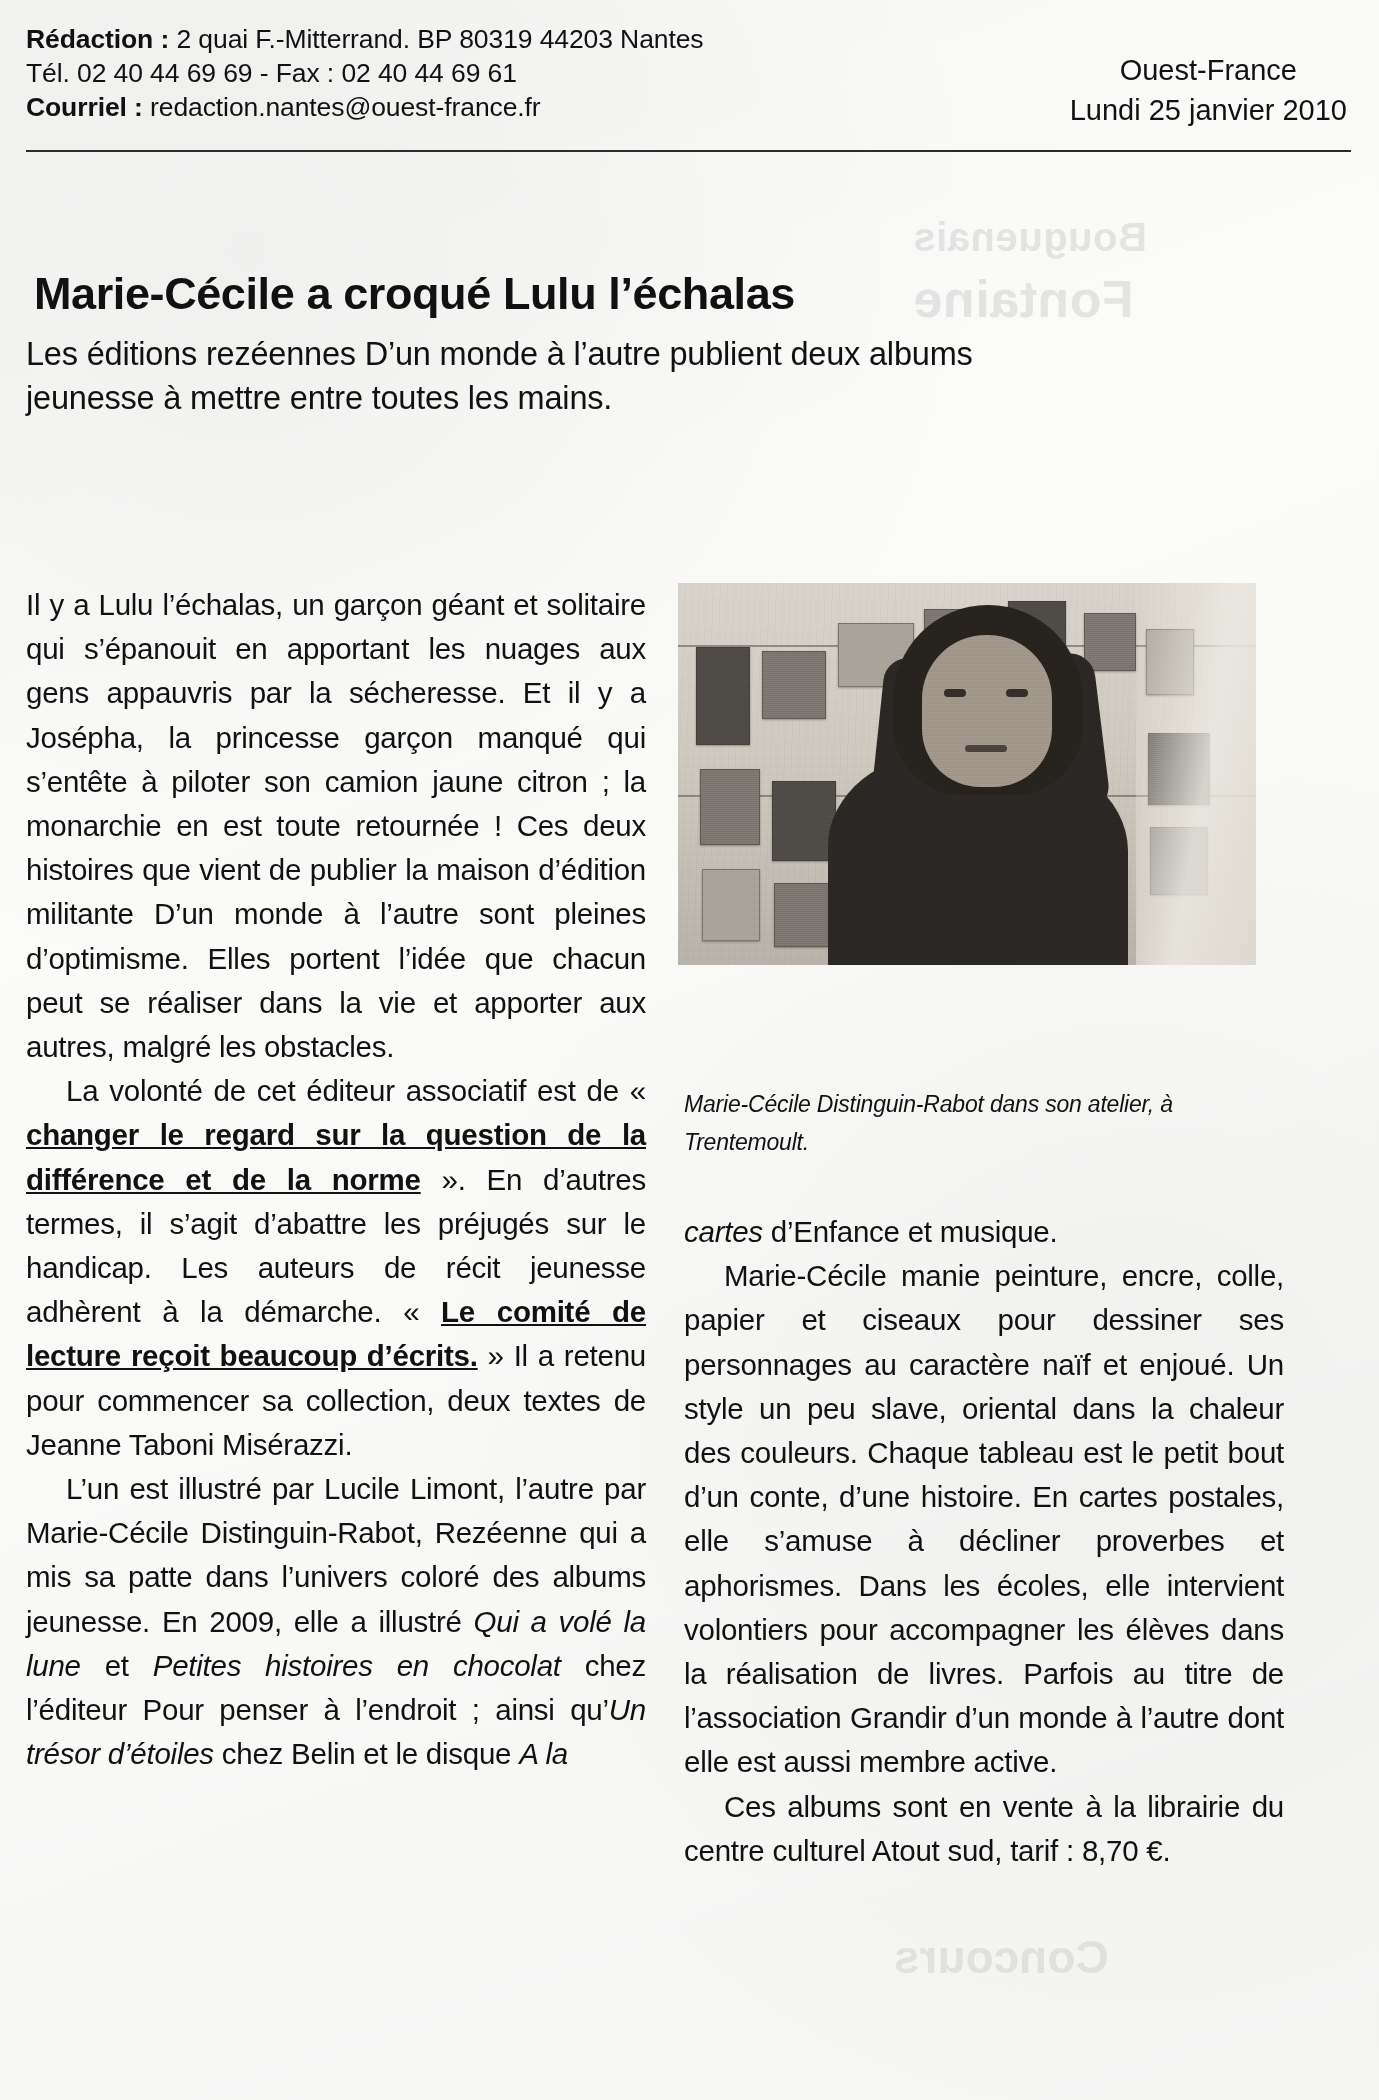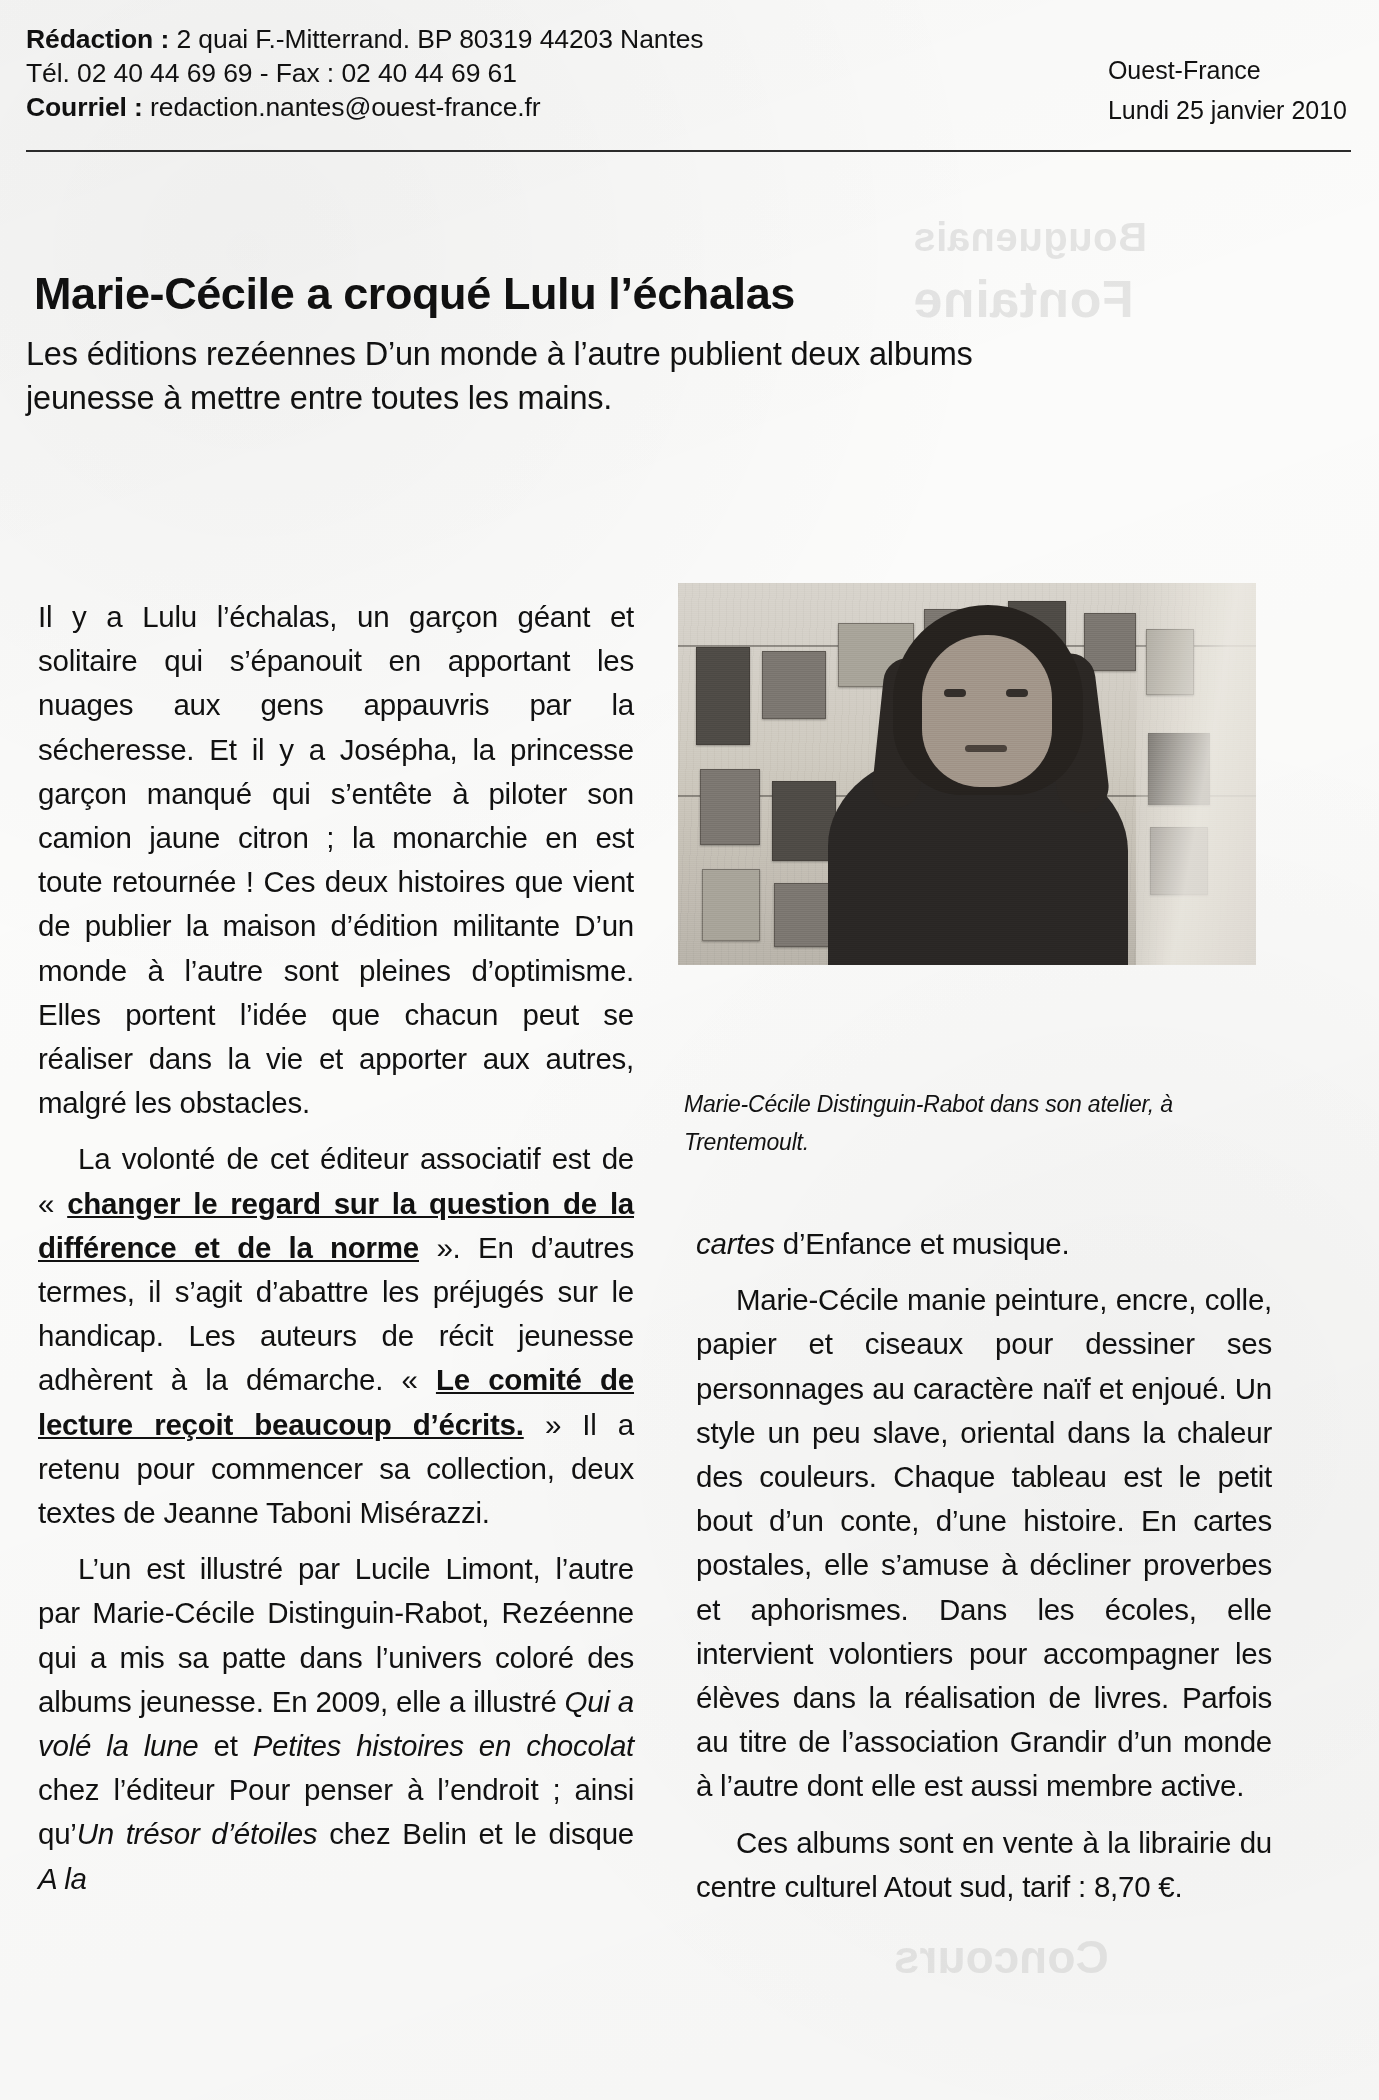--- a/index.html
+++ b/index.html
@@ -86,22 +86,22 @@
     position: absolute;
     left: 0; top: 0;
     font-size: 26.5px;
     line-height: 34px;
     letter-spacing: -0.1px;
   }
   .masthead-left .b { font-weight: bold; }
   .masthead-right {
     position: absolute;
     right: 4px; top: 28px;
-    text-align: left;
-    font-size: 25px;
+    text-align: center;
+    font-size: 29px;
     line-height: 40px;
   }
   .rule {
     position: absolute;
     left: 0;
     top: 128px;
     width: 1325px;
     height: 2px;
     background: #2b2b2b;
   }
@@ -268,21 +268,21 @@
 
   
   .col {
     position: absolute;
     font-size: 29.5px;
     line-height: 44.2px;
     letter-spacing: -0.25px;
     text-align: justify;
     text-justify: inter-word;
   }
-  .col p { margin: 12px; }
+  .col p { margin: 0; }
   .col p.indent { text-indent: 40px; }
   .col-left  { left: 26px;  top: 583px;  width: 620px; }
   .col-right { left: 684px; top: 1210px; width: 600px; }
   b.q { font-weight: bold; text-decoration: underline; }
   i { font-style: italic; }
 </style>
 </head>
 <body>
 
 <div class="page">

